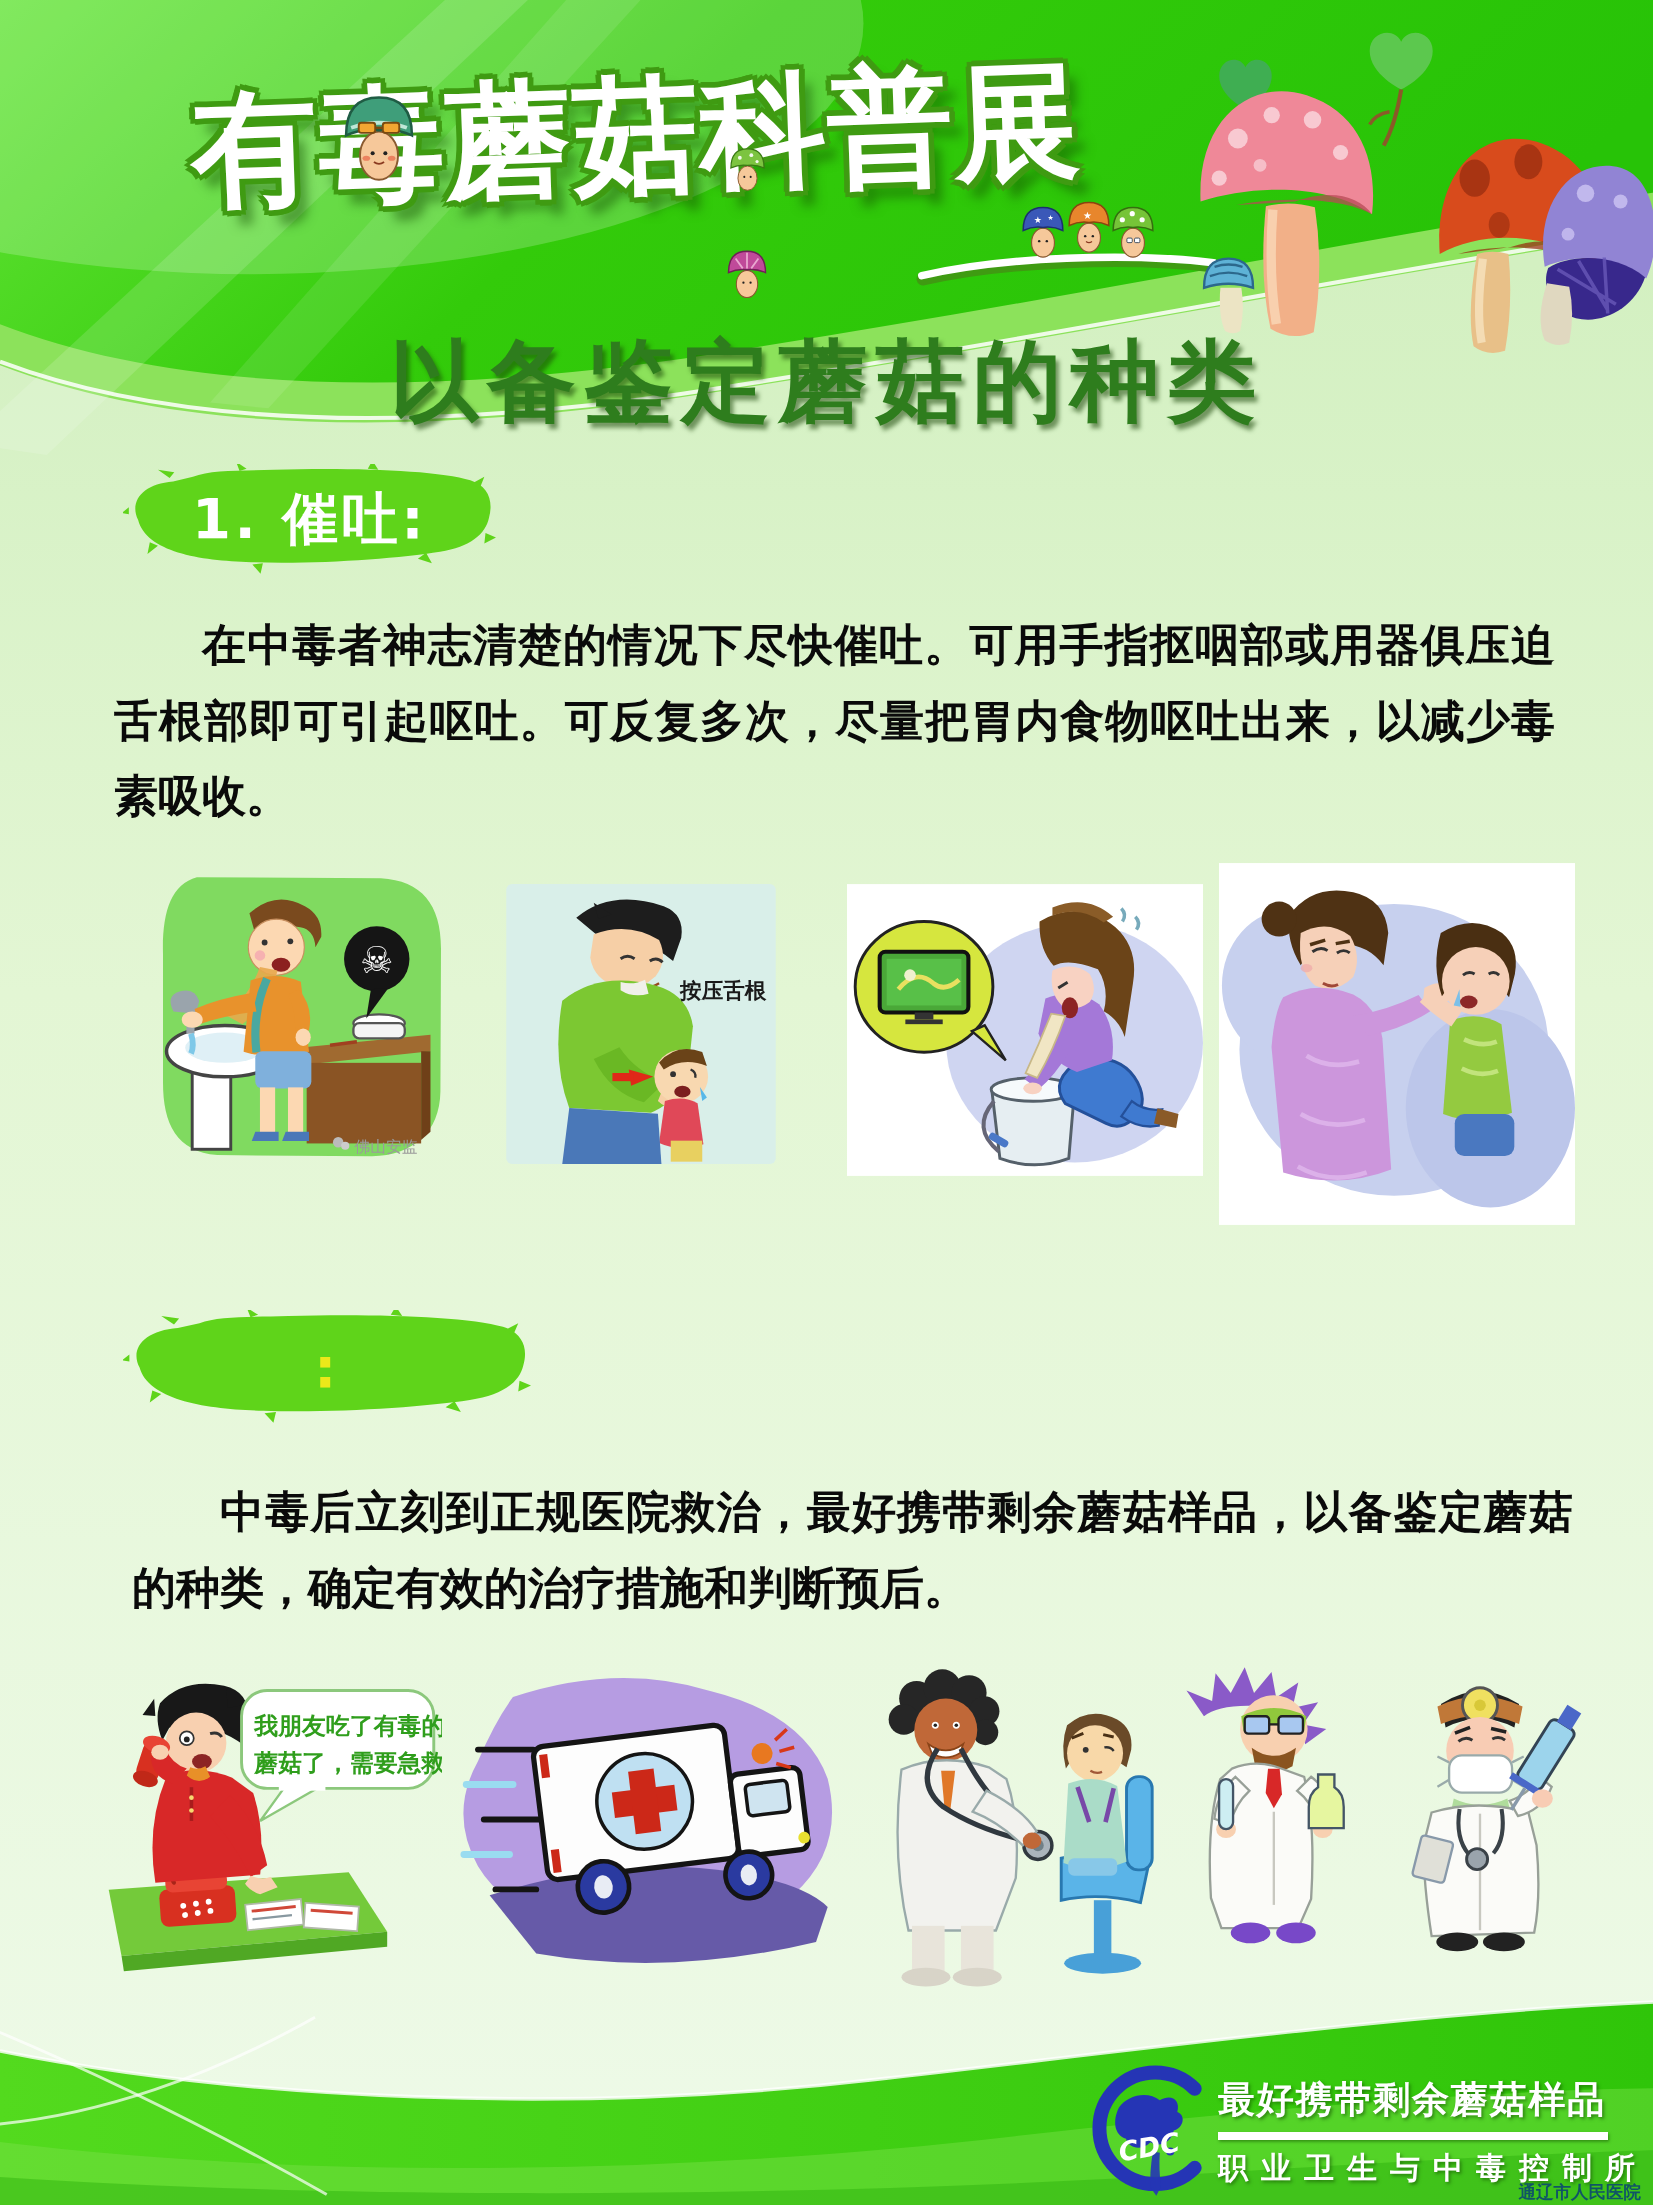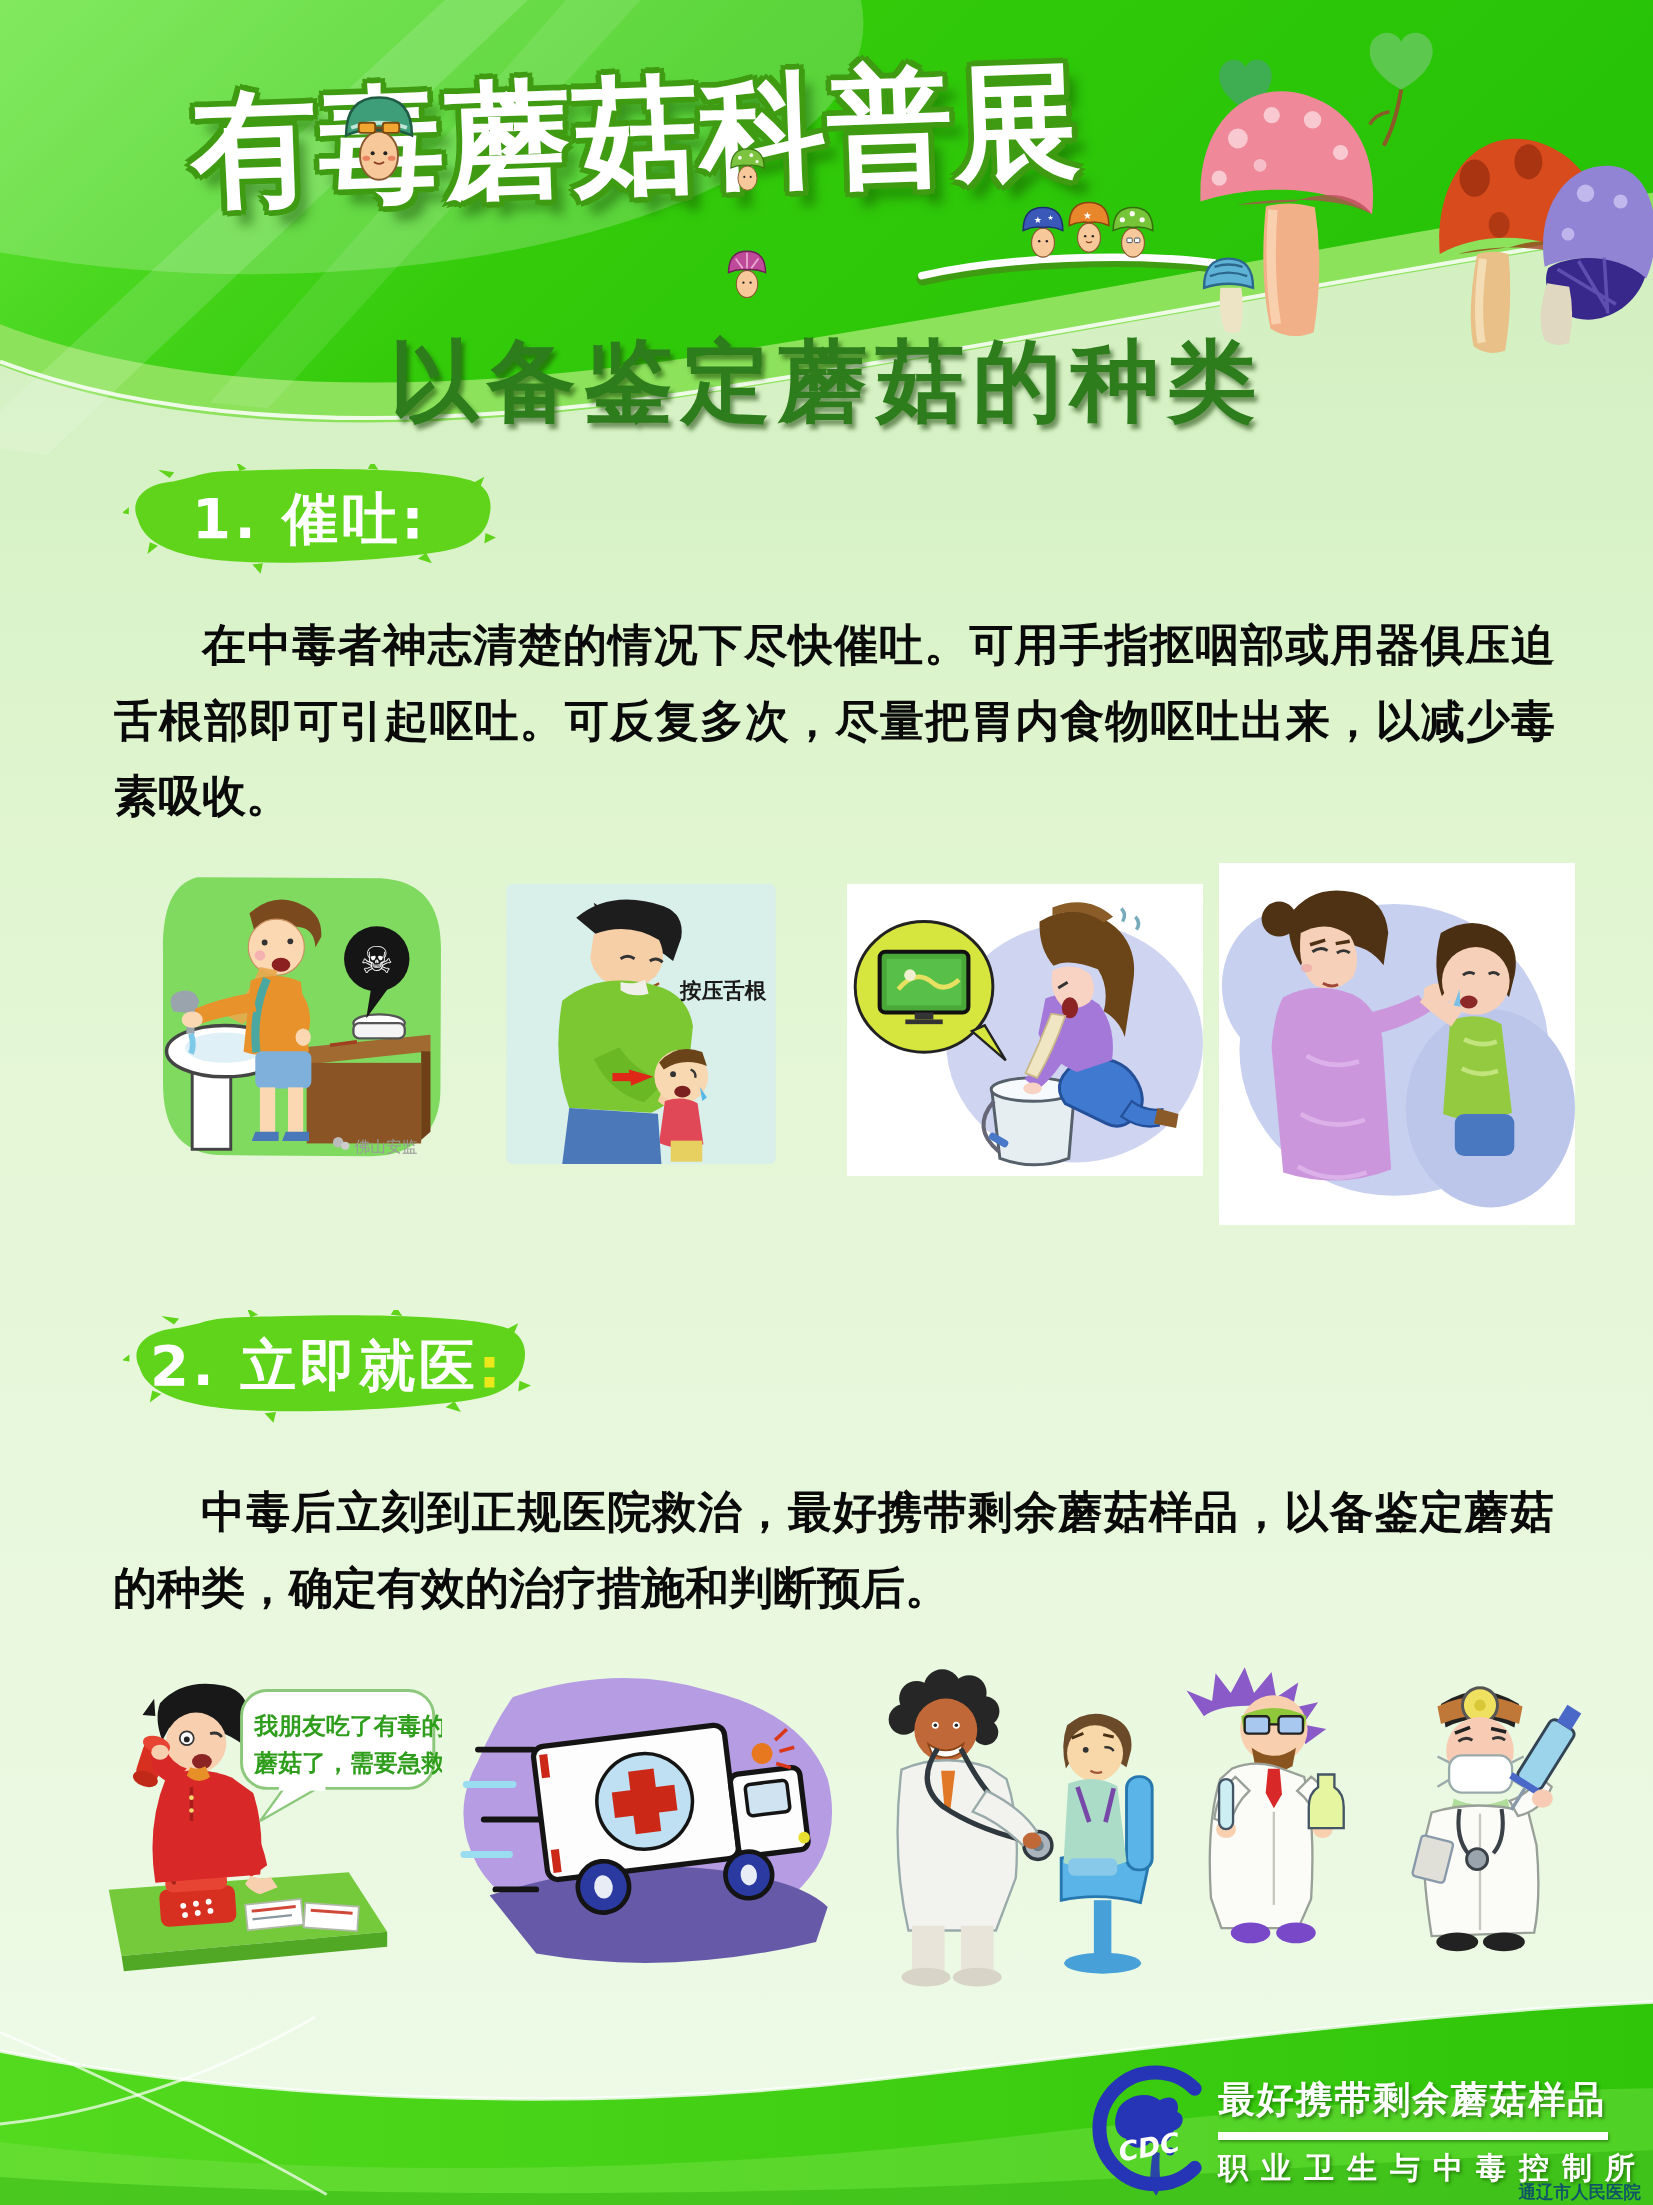--- a/index.html
+++ b/index.html
@@ -345,26 +345,25 @@
       <rect x="404" y="430" width="102" height="72" rx="16" fill="#4a78c0"></rect>
     </svg>
   </div>
 
   <div class="brush" style="left:123px;top:1310px;width:408px;height:114px">
     <svg class="blob" viewBox="0 0 640 190" preserveAspectRatio="none">
       <path d="M26,96 C10,64 34,34 86,30 L120,22 C150,10 200,12 260,10 C380,6 540,10 596,28 C626,38 636,62 628,92 C622,120 596,142 544,150 C470,162 330,172 220,168 C130,166 40,150 26,96 Z" fill="#5fd41a"></path>
       <path d="M80,24 l-20,-14 28,4 z M200,12 l-6,-16 18,12 z M420,8 l8,-14 10,16 z M598,34 l22,-12 -8,20 z M622,118 l18,8 -20,10 z M520,152 l10,18 -24,-8 z M240,170 l-4,18 -14,-16 z M60,140 l-18,14 4,-20 z M10,86 l-12,-2 12,-10 z" fill="#5fd41a"></path>
     </svg>
     <span class="brush-label">
-      <span>2. 立即就医</span>
         <span class="colon-yellow">:</span>
     </span>
   </div>
 
-  <div class="abs para" style="left:113px;top:1475px;width:1441px">中毒后立刻到正规医院救治，最好携带剩余蘑菇样品，以备鉴定蘑菇的种类，确定有效的治疗措施和判断预后。</div>
+  <div class="abs para" style="left:132px;top:1475px;width:1441px">中毒后立刻到正规医院救治，最好携带剩余蘑菇样品，以备鉴定蘑菇的种类，确定有效的治疗措施和判断预后。</div>
 
   <div class="panel" style="left:104px;top:1673px;width:338px;height:300px">
     <svg viewBox="0 0 580 515">
       <rect width="580" height="515" fill="#ffffff" opacity="0"></rect>
       <polygon points="8,372 420,342 486,444 30,486" fill="#74ca3a"></polygon>
       <polygon points="30,486 486,444 486,470 34,512" fill="#50a824"></polygon>
       <g transform="rotate(-4 160 400)">
         <rect x="96" y="368" width="130" height="64" rx="14" fill="#d83020"></rect>
         <rect x="108" y="344" width="106" height="30" rx="12" fill="#e84434"></rect>
         <circle cx="136" cy="398" r="5" fill="#fff"></circle>

